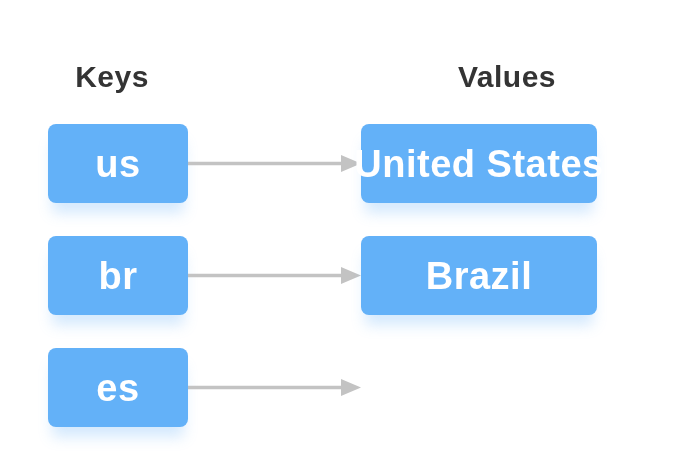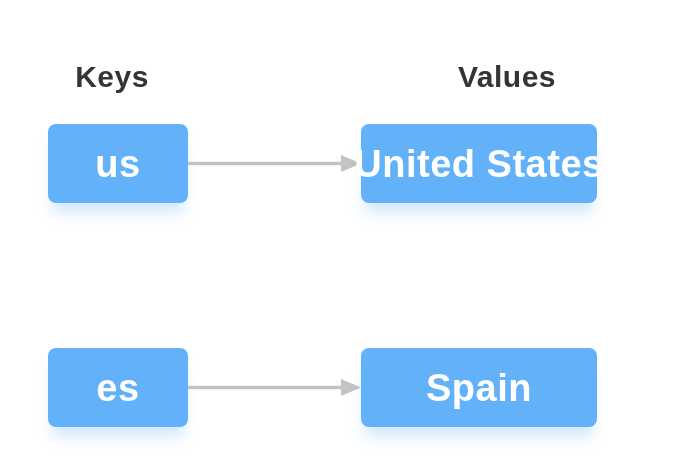--- a/index.html
+++ b/index.html
@@ -84,27 +84,36 @@
     </div>
     <svg class="arrow" viewBox="0 0 173 79" aria-hidden="true">
       <line x1="0" y1="39.5" x2="156" y2="39.5" stroke-width="3.5" stroke="#c3c3c3"></line>
       <polygon points="153,31 173,39.5 153,48" fill="#c3c3c3"></polygon>
     </svg>
     <div class="box value-box">
       <span class="box-label">United States</span>
     </div>
   </div>
 
+  <div class="row r1">
+    <div class="box key-box">
+      <span class="box-label">br</span>
+    </div>
+    <svg class="arrow" viewBox="0 0 173 79" aria-hidden="true">
+      <line x1="0" y1="39.5" x2="156" y2="39.5" stroke-width="3.5" stroke="#c3c3c3"></line>
+      <polygon points="153,31 173,39.5 153,48" fill="#c3c3c3"></polygon>
+    </svg>
+    <div class="box value-box">
+      <span class="box-label">Brazil</span>
+    </div>
+  </div>
 
   <div class="row r2">
     <div class="box key-box">
       <span class="box-label">es</span>
     </div>
     <svg class="arrow" viewBox="0 0 173 79" aria-hidden="true">
       <line x1="0" y1="39.5" x2="156" y2="39.5" stroke-width="3.5" stroke="#c3c3c3"></line>
       <polygon points="153,31 173,39.5 153,48" fill="#c3c3c3"></polygon>
     </svg>
-    <div class="box value-box">
-      <span class="box-label">Spain</span>
-    </div>
   </div>
 
 </div>
 
 </body></html>

